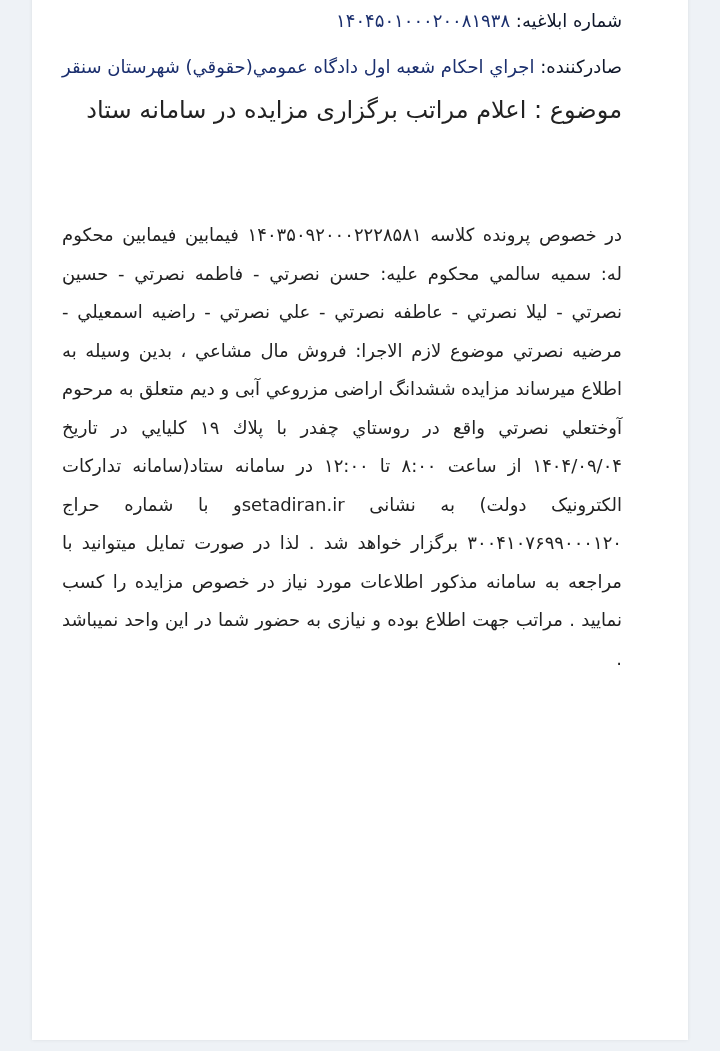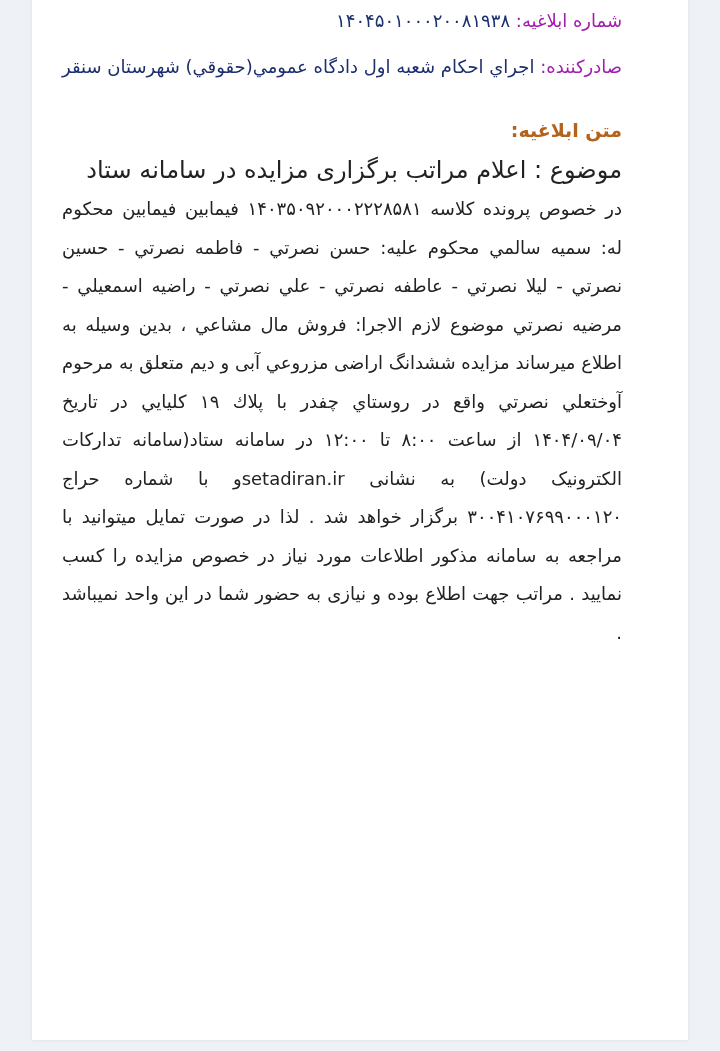--- a/index.html
+++ b/index.html
@@ -25,21 +25,21 @@
       direction: rtl;
       box-sizing: border-box;
       padding: 0 66px 0 30px;
     }
     .meta-row {
       font-size: 18px;
       line-height: 46px;
       text-align: right;
     }
     .meta-label {
-      color: #a21caf;
+      color: #0f172a;
       font-weight: normal;
     }
     .meta-value {
       color: #1b2f6e;
       font-weight: normal;
     }
     .row-1 { margin-top: 8px; }
     .issuer {
       line-height: 46px;
     }
@@ -53,20 +53,21 @@
     .subject {
       color: #222;
       font-size: 24px;
       line-height: 40px;
     }
     .body-text {
       color: #222;
       font-size: 18px;
       line-height: 38.5px;
       text-align: justify;
+      margin-top: 86px;
       white-space: pre-line;
     }
   </style>
 </head>
 <body>
 
 <div class="card">
 
   <div class="meta-row row-1">
     <span class="meta-label">شماره ابلاغیه:</span>
@@ -74,19 +75,18 @@
   </div>
 
 
   <div class="meta-row issuer">
     <span class="meta-label">صادرکننده:</span>
     <span class="meta-value">اجراي احكام شعبه اول دادگاه عمومي(حقوقي) شهرستان سنقر</span>
   </div>
 
 
 
-  <div class="section-title">متن ابلاغیه:</div>
 
   <div class="subject">موضوع : اعلام مراتب برگزاری مزایده در سامانه ستاد</div>
 
   <div class="body-text">در خصوص پرونده كلاسه  ۱۴۰۳۵۰۹۲۰۰۰۲۲۲۸۵۸۱ فيمابين فيمابين محكوم له: سميه سالمي محكوم عليه: حسن نصرتي - فاطمه نصرتي - حسين نصرتي - ليلا نصرتي - عاطفه نصرتي - علي نصرتي - راضيه اسمعيلي - مرضيه نصرتي موضوع لازم الاجرا: فروش مال مشاعي ،  بدين وسيله به اطلاع ميرساند  مزایده ششدانگ اراضی مزروعي آبی و دیم متعلق به مرحوم آوختعلي نصرتي واقع در روستاي چفدر با پلاك ۱۹ كليايي در تاريخ ۱۴۰۴/۰۹/۰۴ از ساعت ۸:۰۰ تا ۱۲:۰۰ در سامانه ستاد(سامانه تداركات الكترونيک دولت) به نشانی  setadiran.irو با شماره حراج  ۳۰۰۴۱۰۷۶۹۹۰۰۰۱۲۰ برگزار خواهد شد . لذا در صورت تمايل ميتوانيد با مراجعه به سامانه مذكور اطلاعات مورد نياز در خصوص مزايده را كسب نماييد . مراتب جهت اطلاع بوده و نيازی به حضور شما در اين واحد نميباشد .</div>
 
 </div>
 
 </body></html>

